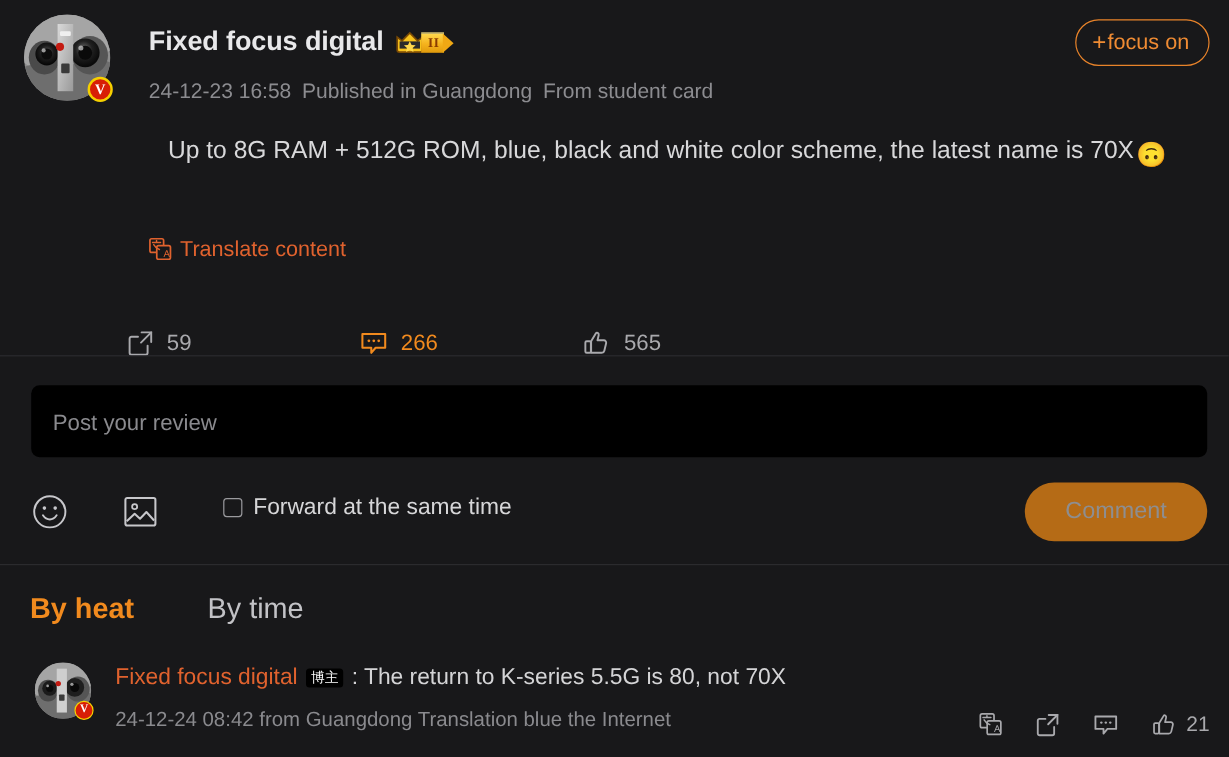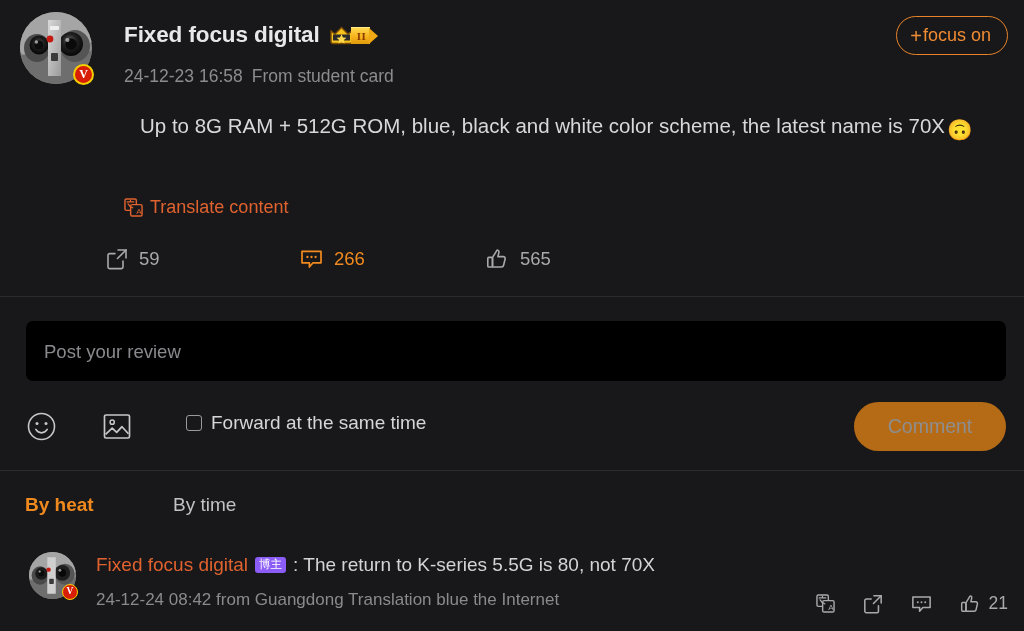--- a/index.html
+++ b/index.html
@@ -161,21 +161,21 @@
     align-items: center;
     gap: 7px;
     color: #e0622e;
     font-size: 18px;
     cursor: pointer;
   }
 
   
   .action-bar {
     position: absolute;
-    left: 0; top: 236px;
+    left: 0; top: 263px;
     width: 1024px;
     height: 46px;
     display: flex;
     align-items: center;
   }
   .action-item {
     display: flex;
     align-items: center;
     gap: 11px;
     cursor: pointer;
@@ -253,21 +253,21 @@
   }
 
   
   .sort-tabs {
     position: absolute;
     left: 0; top: 494px;
     width: 1024px; height: 40px;
   }
   .sort-tab {
     position: absolute;
-    font-size: 19px;
+    font-size: 24px;
     cursor: pointer;
   }
   .sort-tab.active {
     left: 25px; top: 0;
     color: #f18a1e;
     font-weight: bold;
   }
   .sort-tab.inactive {
     left: 153px; top: 0;
     color: #c2c2c6;
@@ -318,21 +318,21 @@
     font-size: 19px;
     line-height: 24px;
     white-space: nowrap;
   }
   .c-author {
     color: #e0622e;
     cursor: pointer;
   }
   .blogger-badge {
     margin: 0 7px;
-    background: #8b5cf6;
+    background: #000000;
     color: #fff;
     font-size: 11.5px;
     padding: 2px 4px 3px;
     border-radius: 3px;
     line-height: 1;
     font-family: "DejaVu Sans", sans-serif;
   }
   .c-text { color: #d4d4d6; }
 
   .c-line2 {
@@ -420,20 +420,21 @@
       </span>
     </div>
 
     <button class="follow-btn">
       <span class="follow-plus">+</span>
       <span>focus on</span>
     </button>
 
     <div class="meta-row">
       <span>24-12-23 16:58</span>
+      <span>Published in Guangdong</span>
       <span>From student card</span>
     </div>
 
     <div class="post-text">
       <span>Up to 8G RAM + 512G ROM, blue, black and white color scheme, the latest name is 70X</span><span class="inline-emoji">🙃</span>
     </div>
 
     <div class="translate-link">
       <svg width="19" height="19" viewBox="0 0 20 20">
         <rect x="1" y="1" width="12" height="12" rx="1.5" fill="none" stroke="#e0622e" stroke-width="1.5"></rect>

